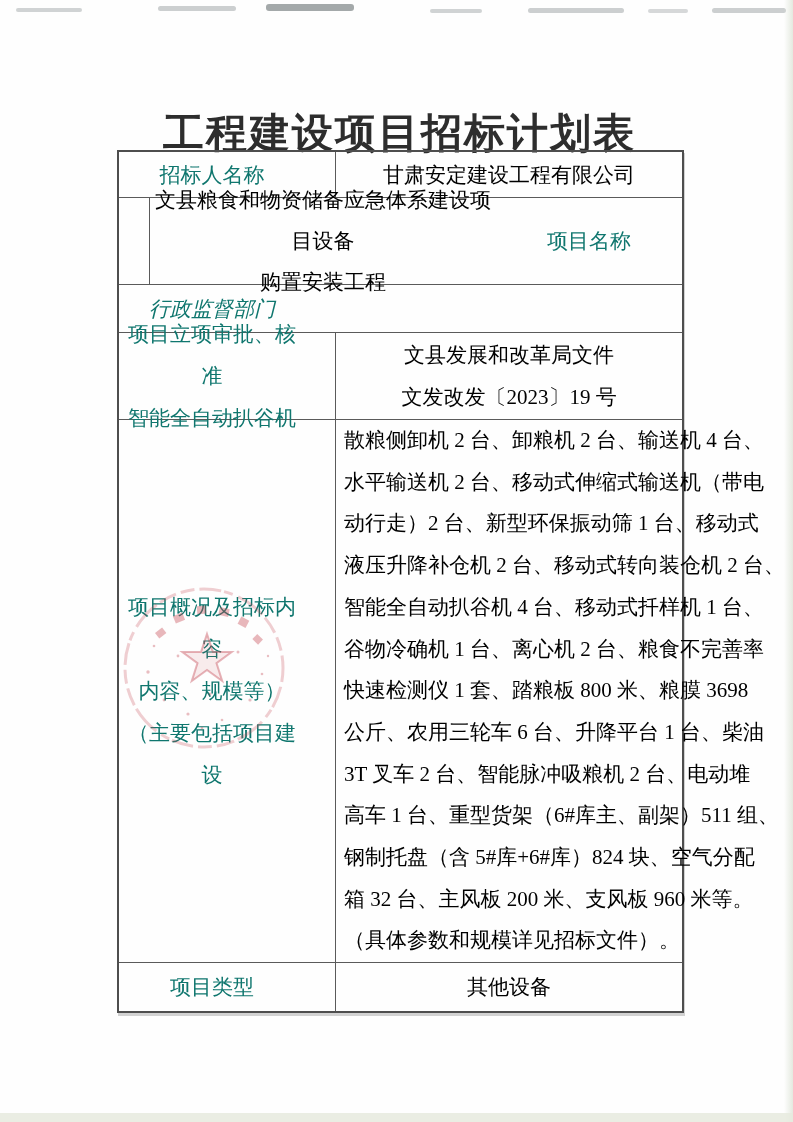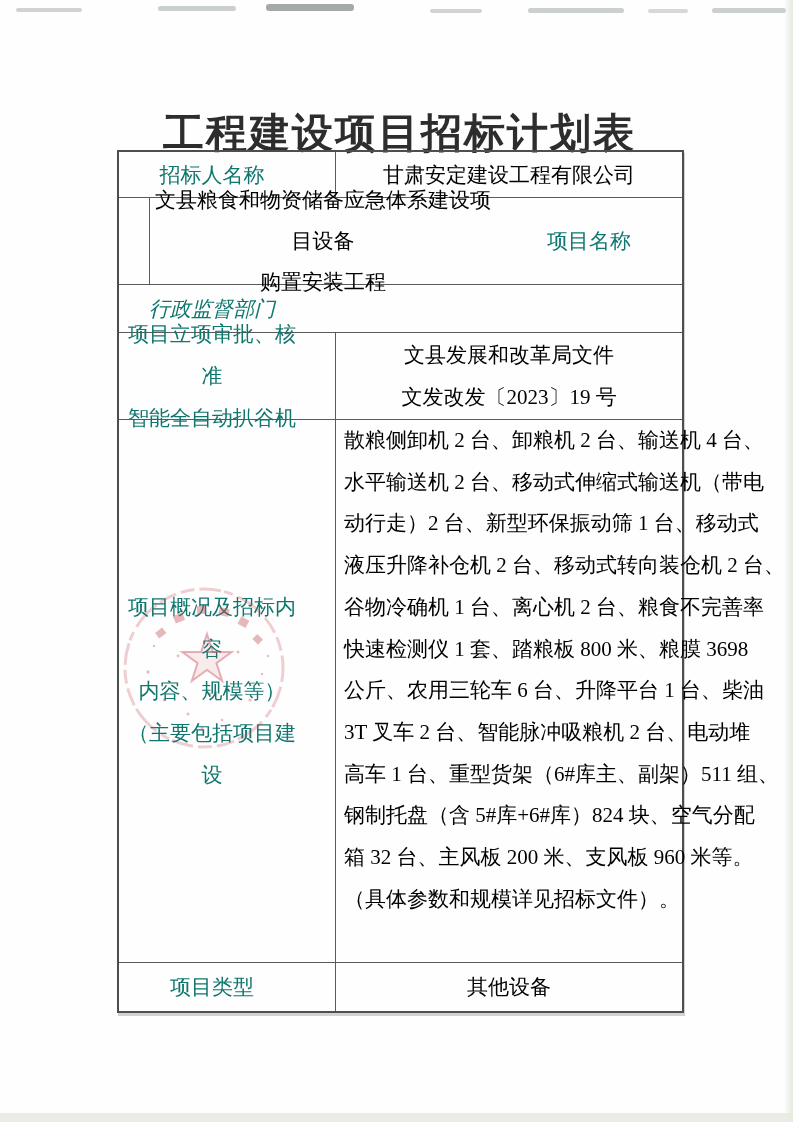--- a/index.html
+++ b/index.html
@@ -110,20 +110,21 @@
       <div class="cell cell-label h542">
         <div>项目概况及招标内容</div>
         <div>内容、规模等）</div>
         <div>（主要包括项目建设</div>
       </div>
       <div class="cell cell-value content h542">
         <div class="content-line">散粮侧卸机 2 台、卸粮机 2 台、输送机 4 台、</div>
         <div class="content-line">水平输送机 2 台、移动式伸缩式输送机（带电</div>
         <div class="content-line">动行走）2 台、新型环保振动筛 1 台、移动式</div>
         <div class="content-line">液压升降补仓机 2 台、移动式转向装仓机 2 台、</div>
+        <div class="content-line">智能全自动扒谷机 4 台、移动式扦样机 1 台、</div>
         <div class="content-line">谷物冷确机 1 台、离心机 2 台、粮食不完善率</div>
         <div class="content-line">快速检测仪 1 套、踏粮板 800 米、粮膜 3698</div>
         <div class="content-line">公斤、农用三轮车 6 台、升降平台 1 台、柴油</div>
         <div class="content-line">3T 叉车 2 台、智能脉冲吸粮机 2 台、电动堆</div>
         <div class="content-line">高车 1 台、重型货架（6#库主、副架）511 组、</div>
         <div class="content-line">钢制托盘（含 5#库+6#库）824 块、空气分配</div>
         <div class="content-line">箱 32 台、主风板 200 米、支风板 960 米等。</div>
         <div class="content-line">（具体参数和规模详见招标文件）。</div>
       </div>
     </div>

